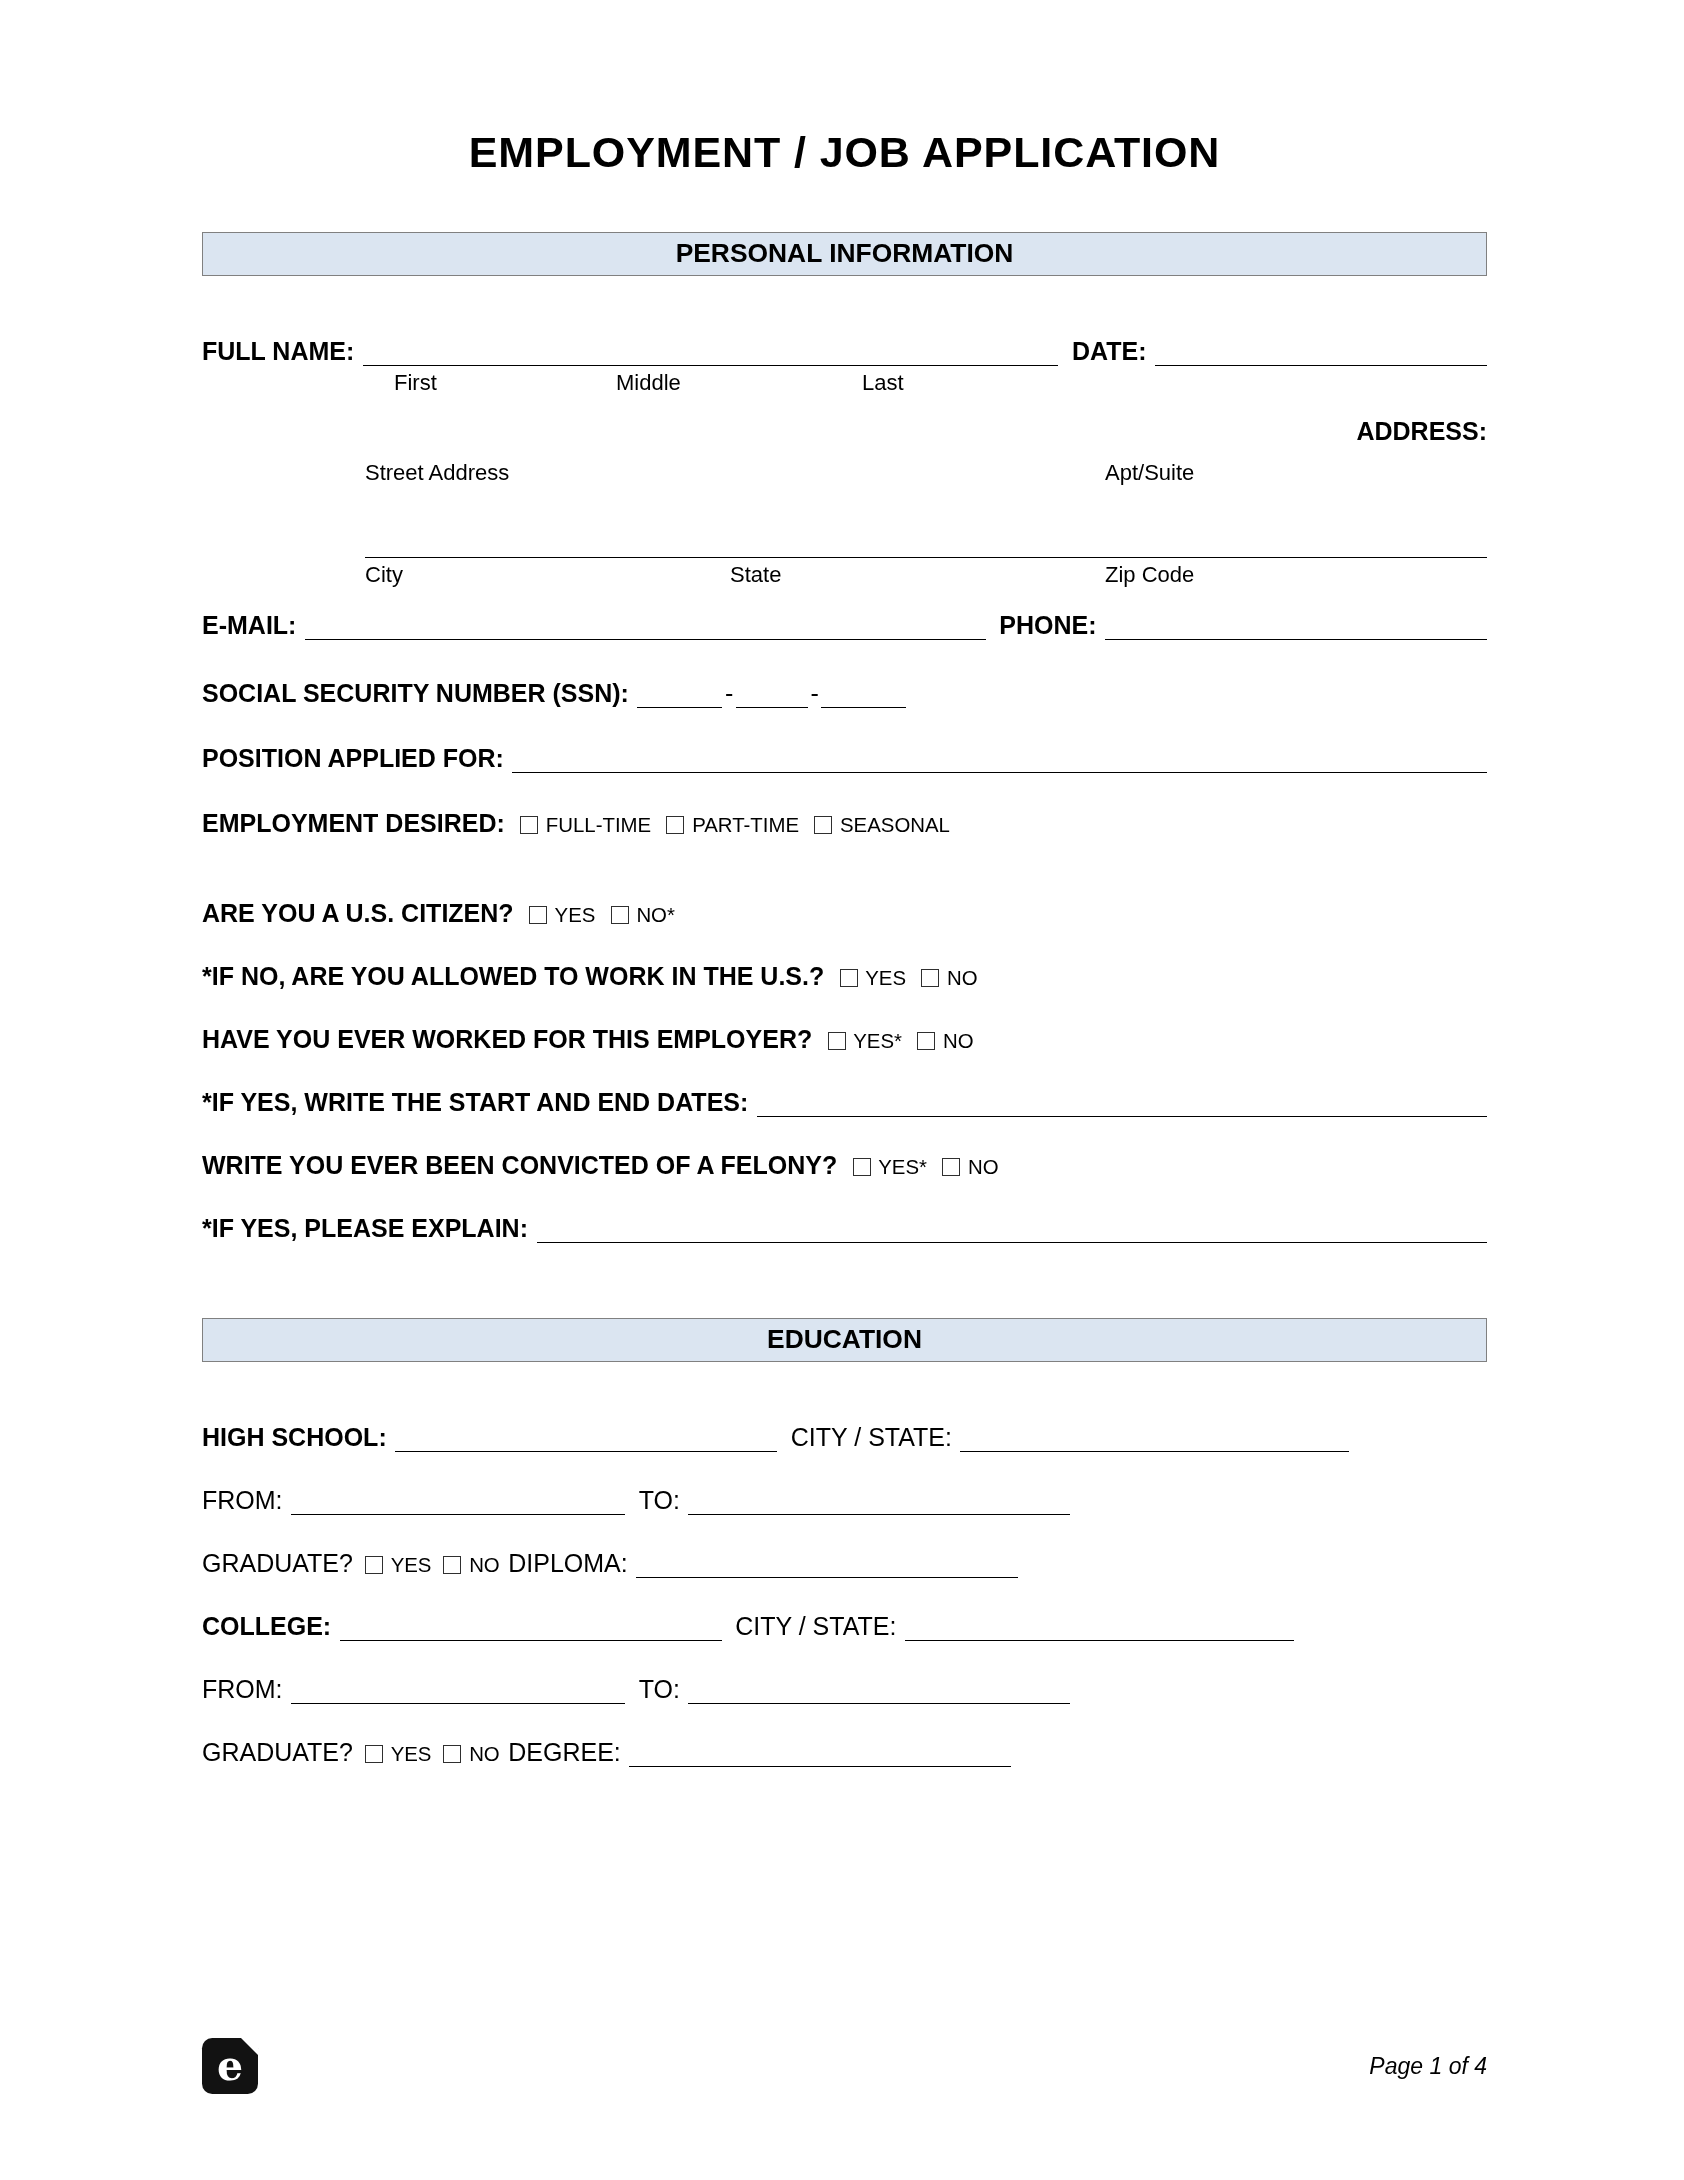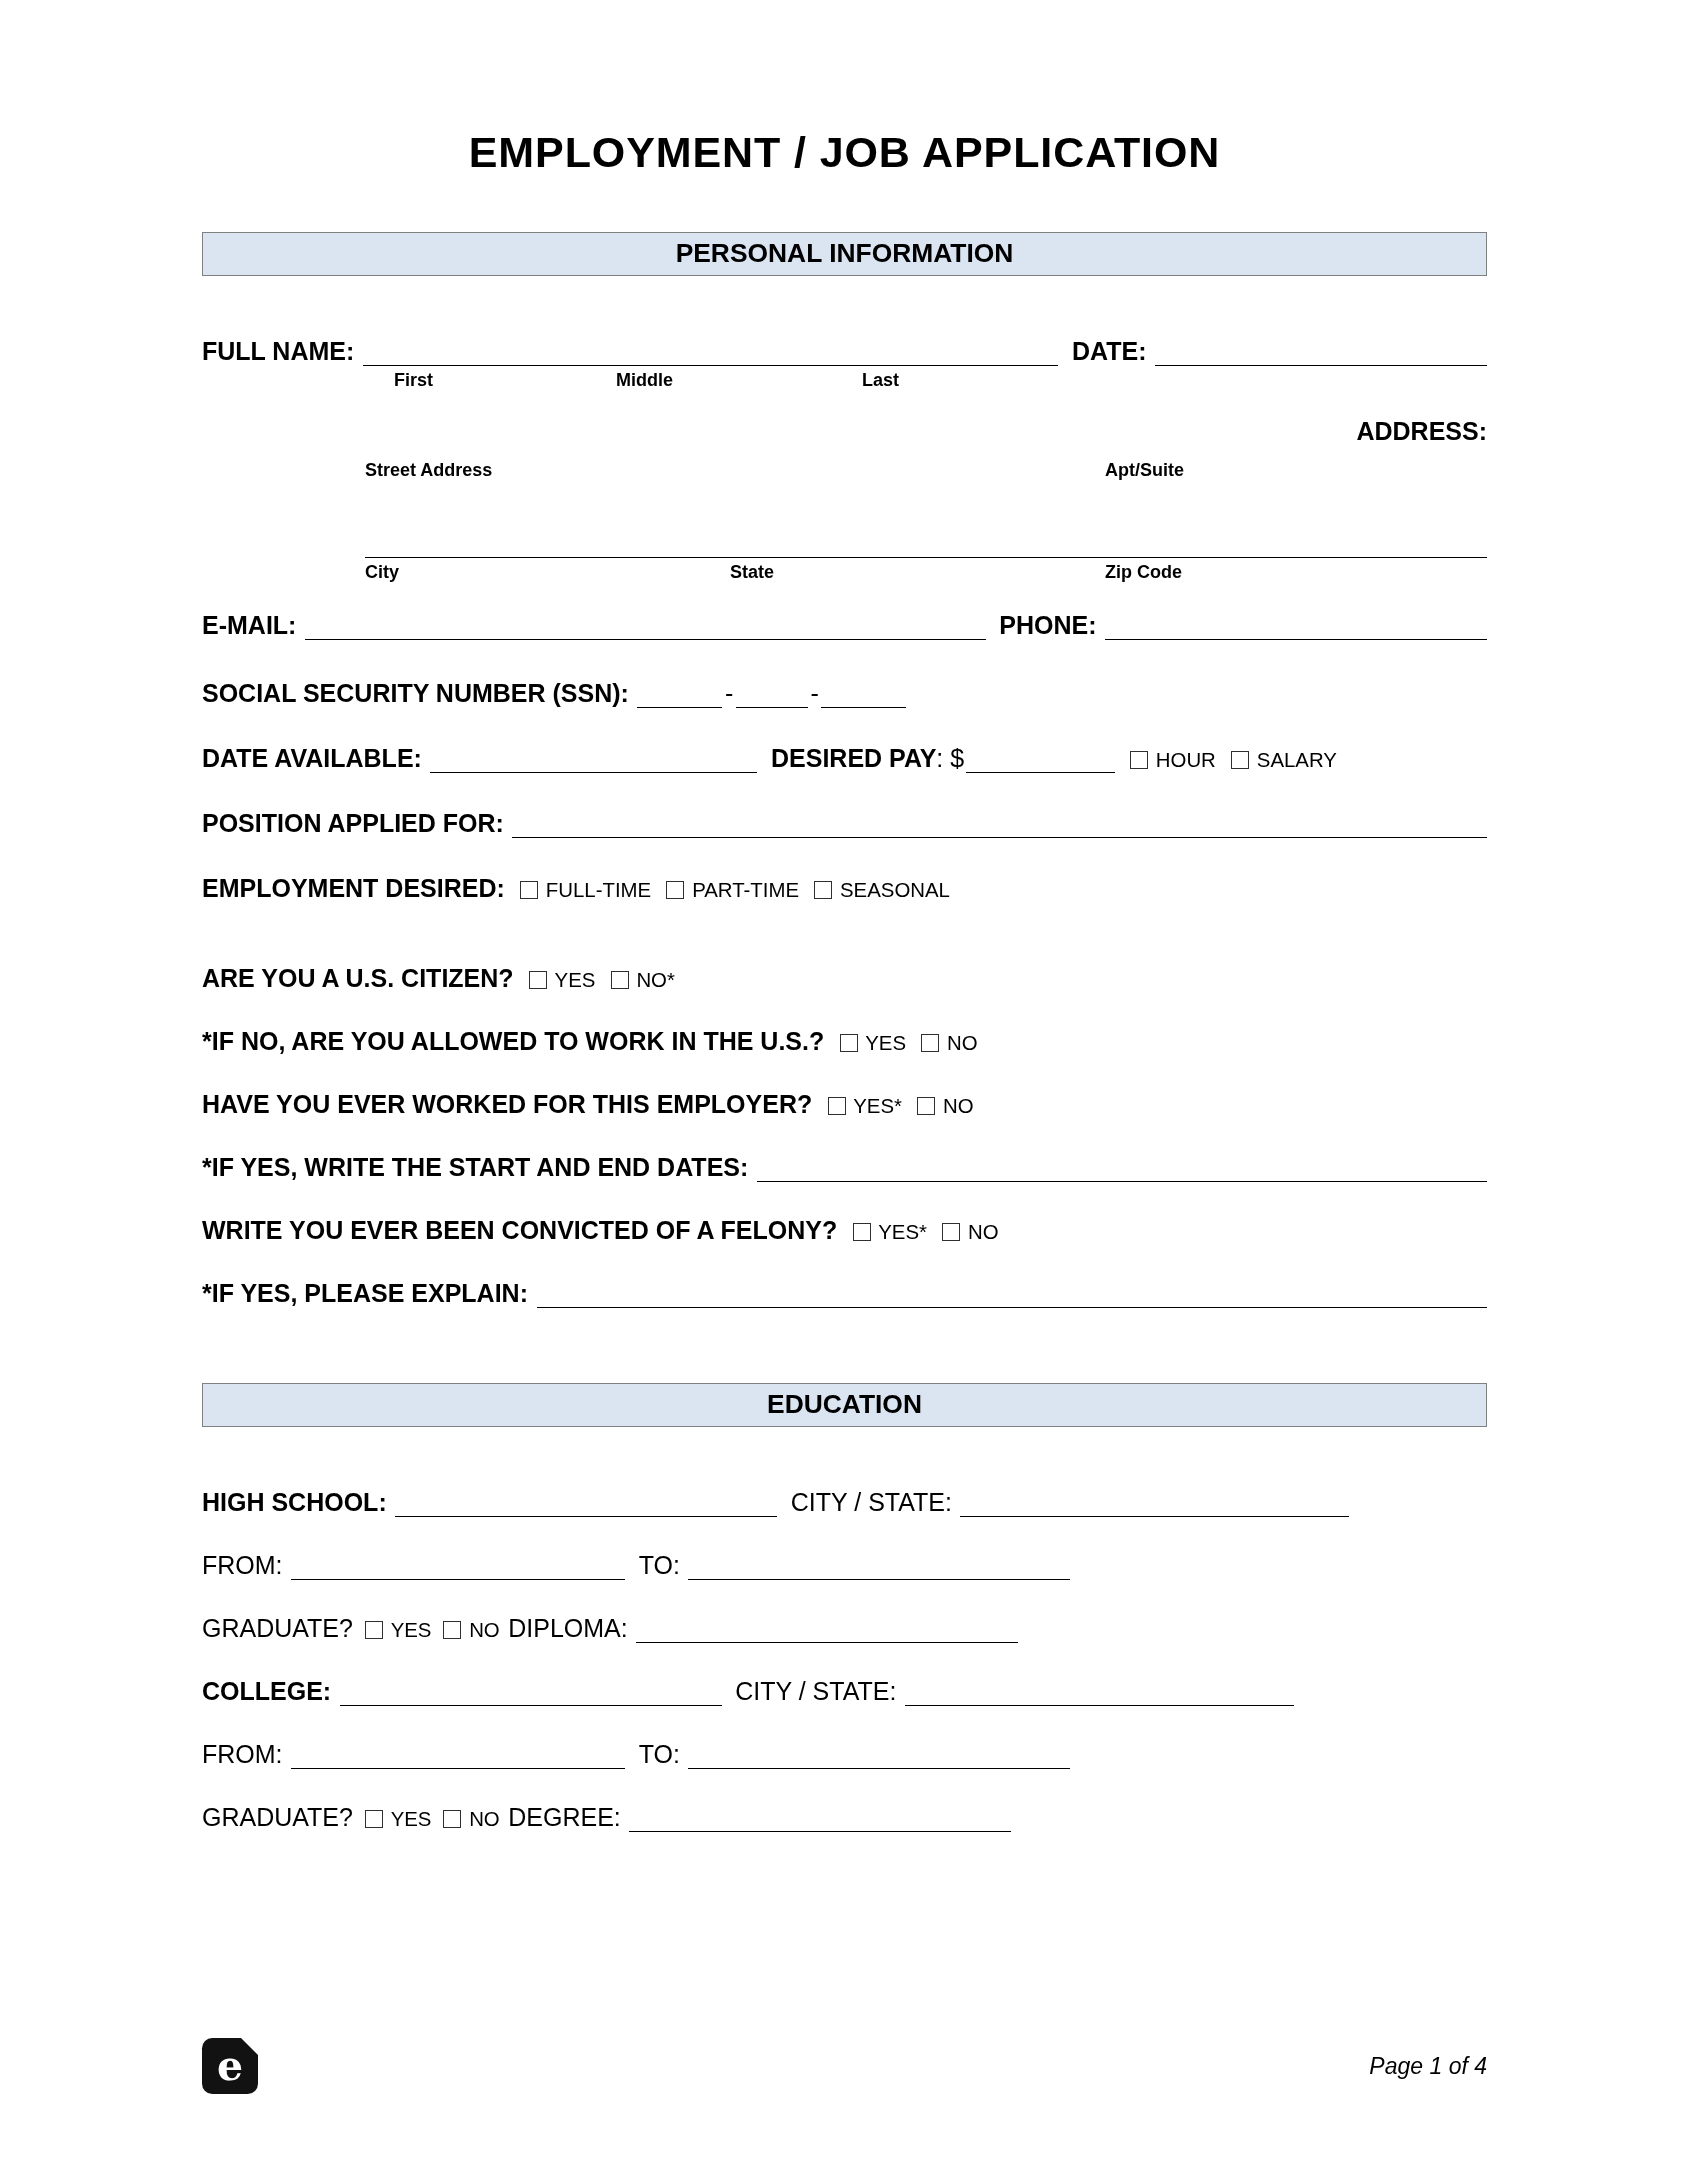--- a/index.html
+++ b/index.html
@@ -41,21 +41,21 @@
     margin-left: 8.5px; display: inline-block; flex: 0 0 auto;
   }
   .grow { flex: 1 1 auto; }
   .ind191 { margin-left: 163px; }
   .w390 { width: 332px; } .w384 { width: 327px; } .w449 { width: 382px; }
   .w457 { width: 389px; } .w392 { width: 334px; } .w175 { width: 149px; }
   .w100 { width: 85px; } .w85  { width: 72px; }
 
   .ml10 { margin-left: 8.5px; } .ml16 { margin-left: 13.6px; }
 
-  .subrow { position: relative; height: 29px; font-size: 18px; font-weight: 700; }
+  .subrow { position: relative; height: 29px; font-size: 22px; font-weight: 400; }
   .subrow span { position: absolute; top: 4.3px; white-space: nowrap; }
 
   .cb {
     width: 18px; height: 18px; border: 1.7px solid #2f2f2f;
     margin: 0 7.7px 4.3px 15.3px; flex: 0 0 auto; background: #fff;
     box-sizing: border-box;
   }
   .opt { font-size: 20.4px; line-height: 26.4px; font-weight: 400; white-space: nowrap; }
   .dash { margin: 0 2.6px; font-weight: 400; }
 
@@ -128,31 +128,20 @@
 
   <div class="row mt46">
     <span class="lbl">SOCIAL SECURITY NUMBER (SSN):</span>
     <span class="line w100"></span>
     <span class="dash">-</span>
     <span class="line w85" style="margin-left:0"></span>
     <span class="dash">-</span>
     <span class="line w100" style="margin-left:0"></span>
   </div>
 
-  <div class="row mt42">
-    <span class="lbl">DATE AVAILABLE:</span>
-    <span class="line w384"></span>
-    <span class="lbl ml16">DESIRED PAY</span>
-    <span class="plain">: $</span>
-    <span class="line w175" style="margin-left:1.7px"></span>
-    <span class="cb"></span>
-    <span class="opt">HOUR</span>
-    <span class="cb"></span>
-    <span class="opt">SALARY</span>
-  </div>
 
   <div class="row mt42">
     <span class="lbl">POSITION APPLIED FOR:</span>
     <span class="line grow"></span>
   </div>
 
   <div class="row mt42">
     <span class="lbl">EMPLOYMENT DESIRED:</span>
     <span class="cb"></span>
     <span class="opt">FULL-TIME</span>

